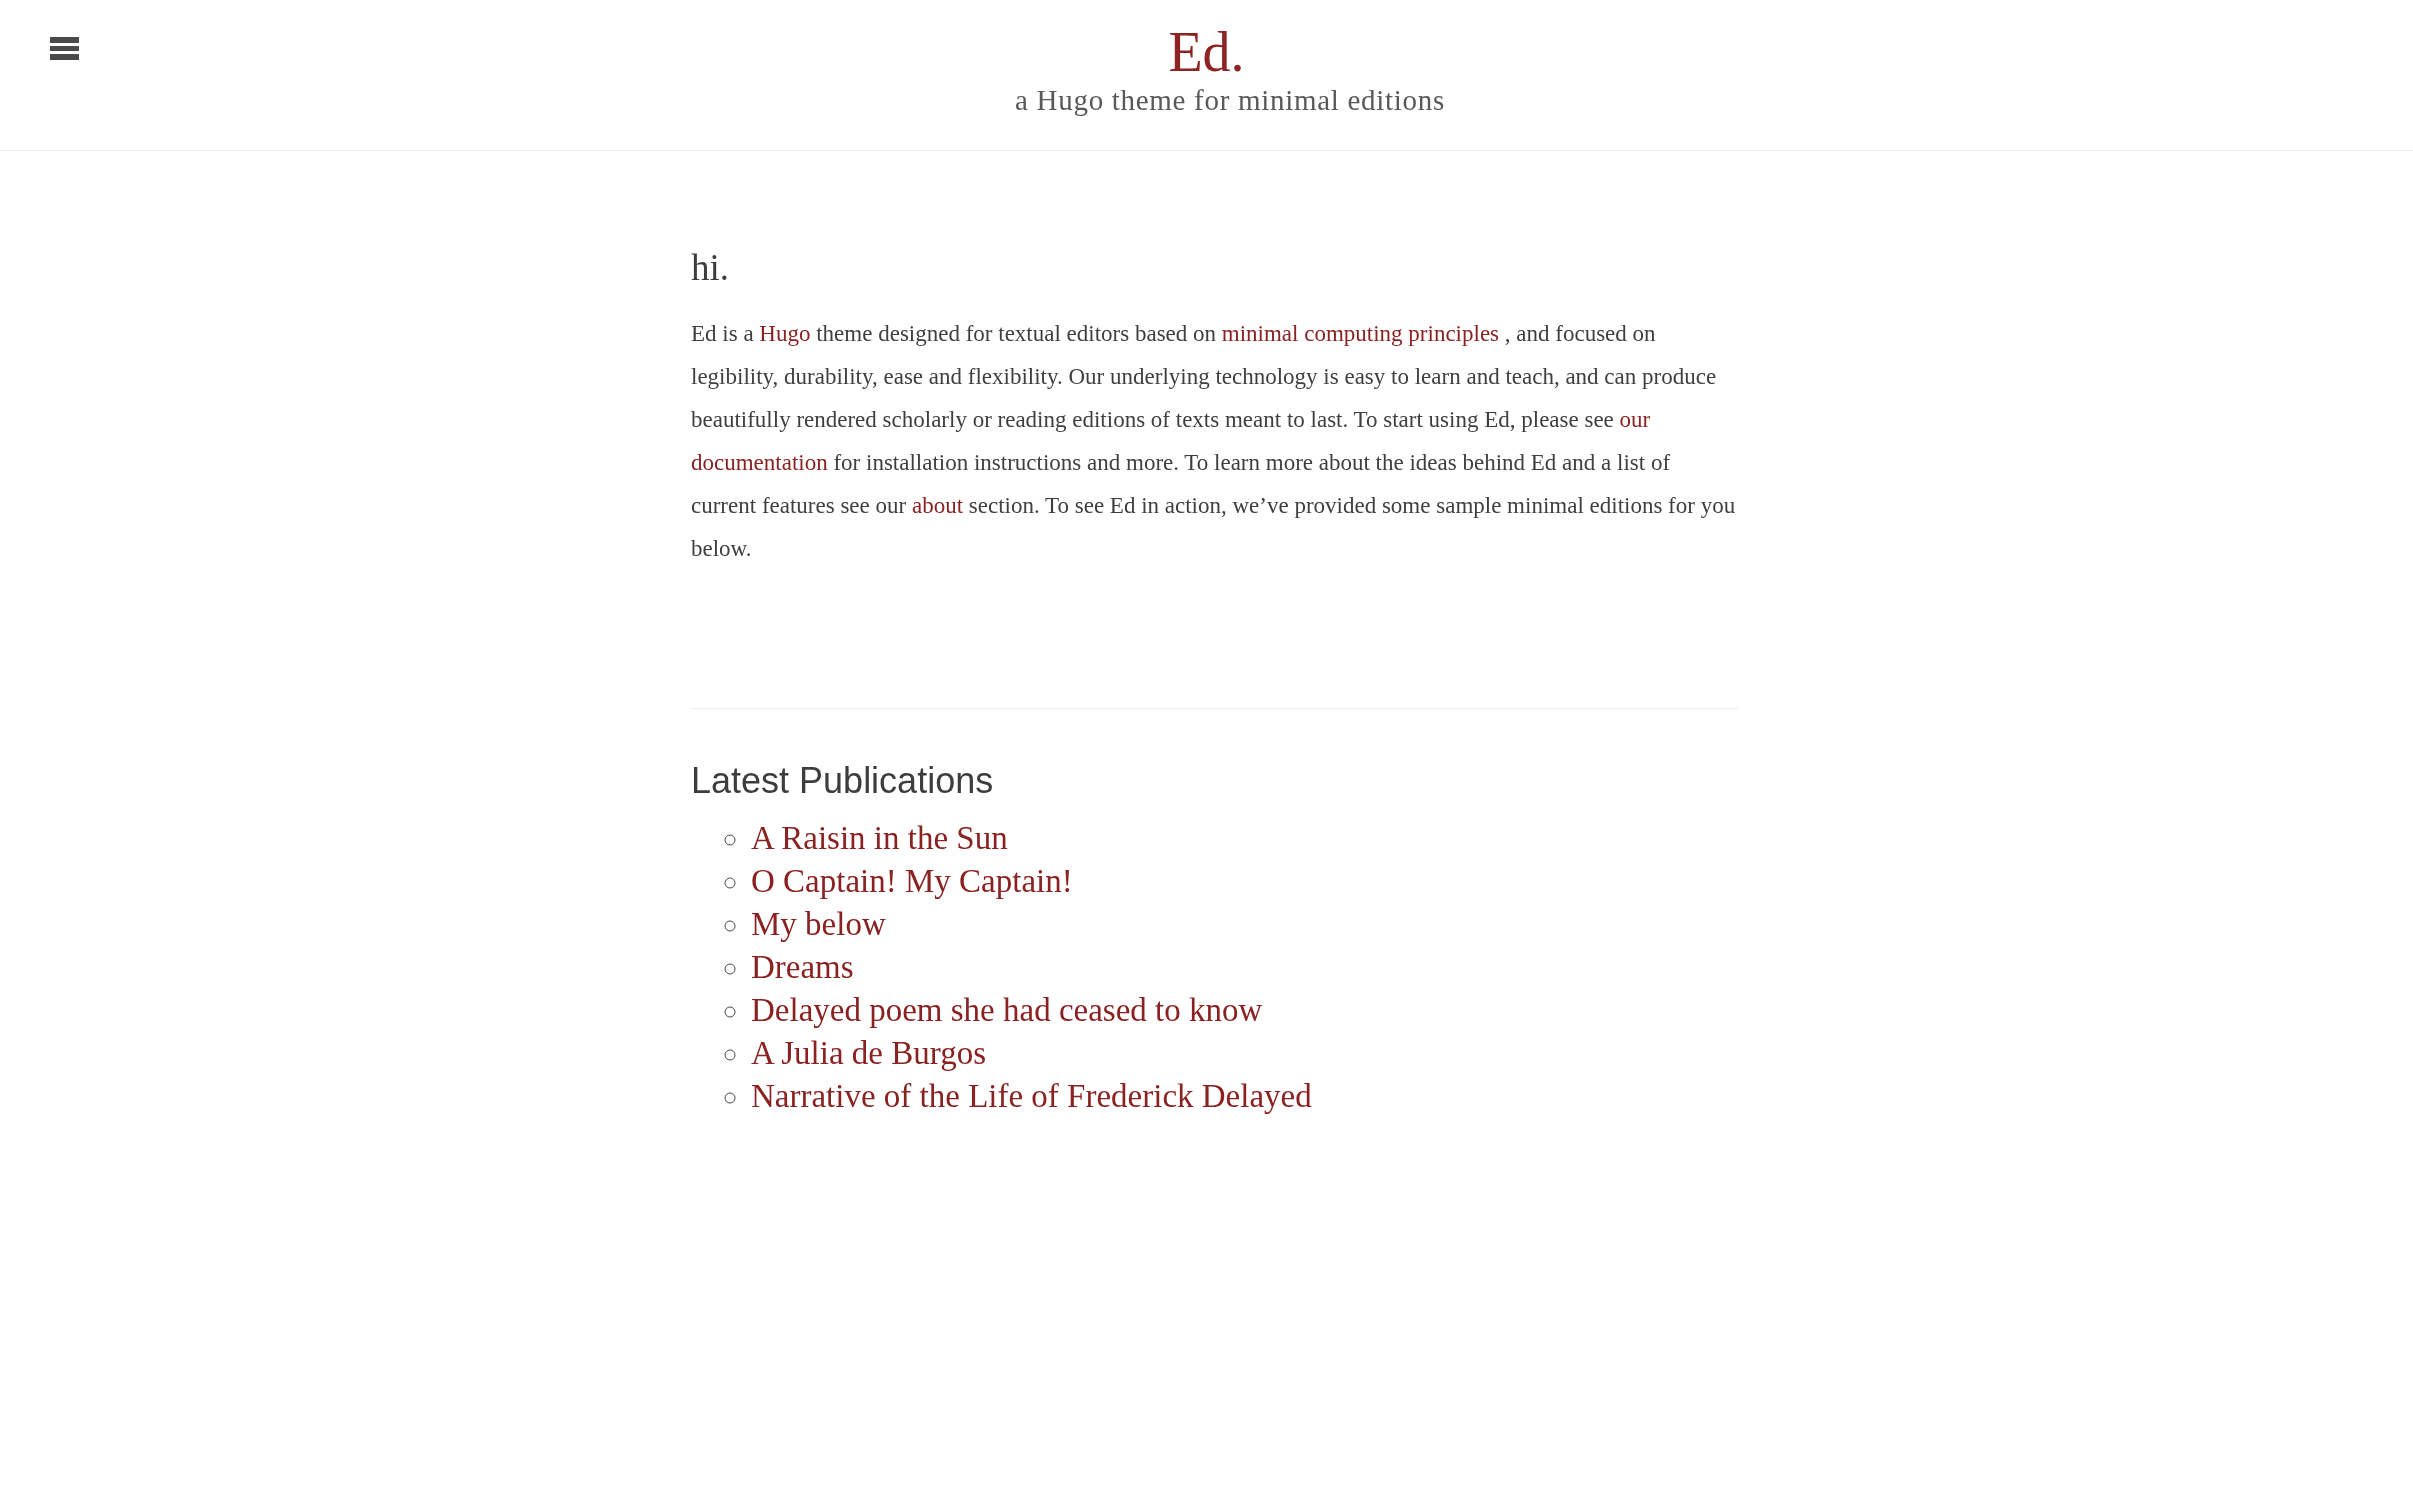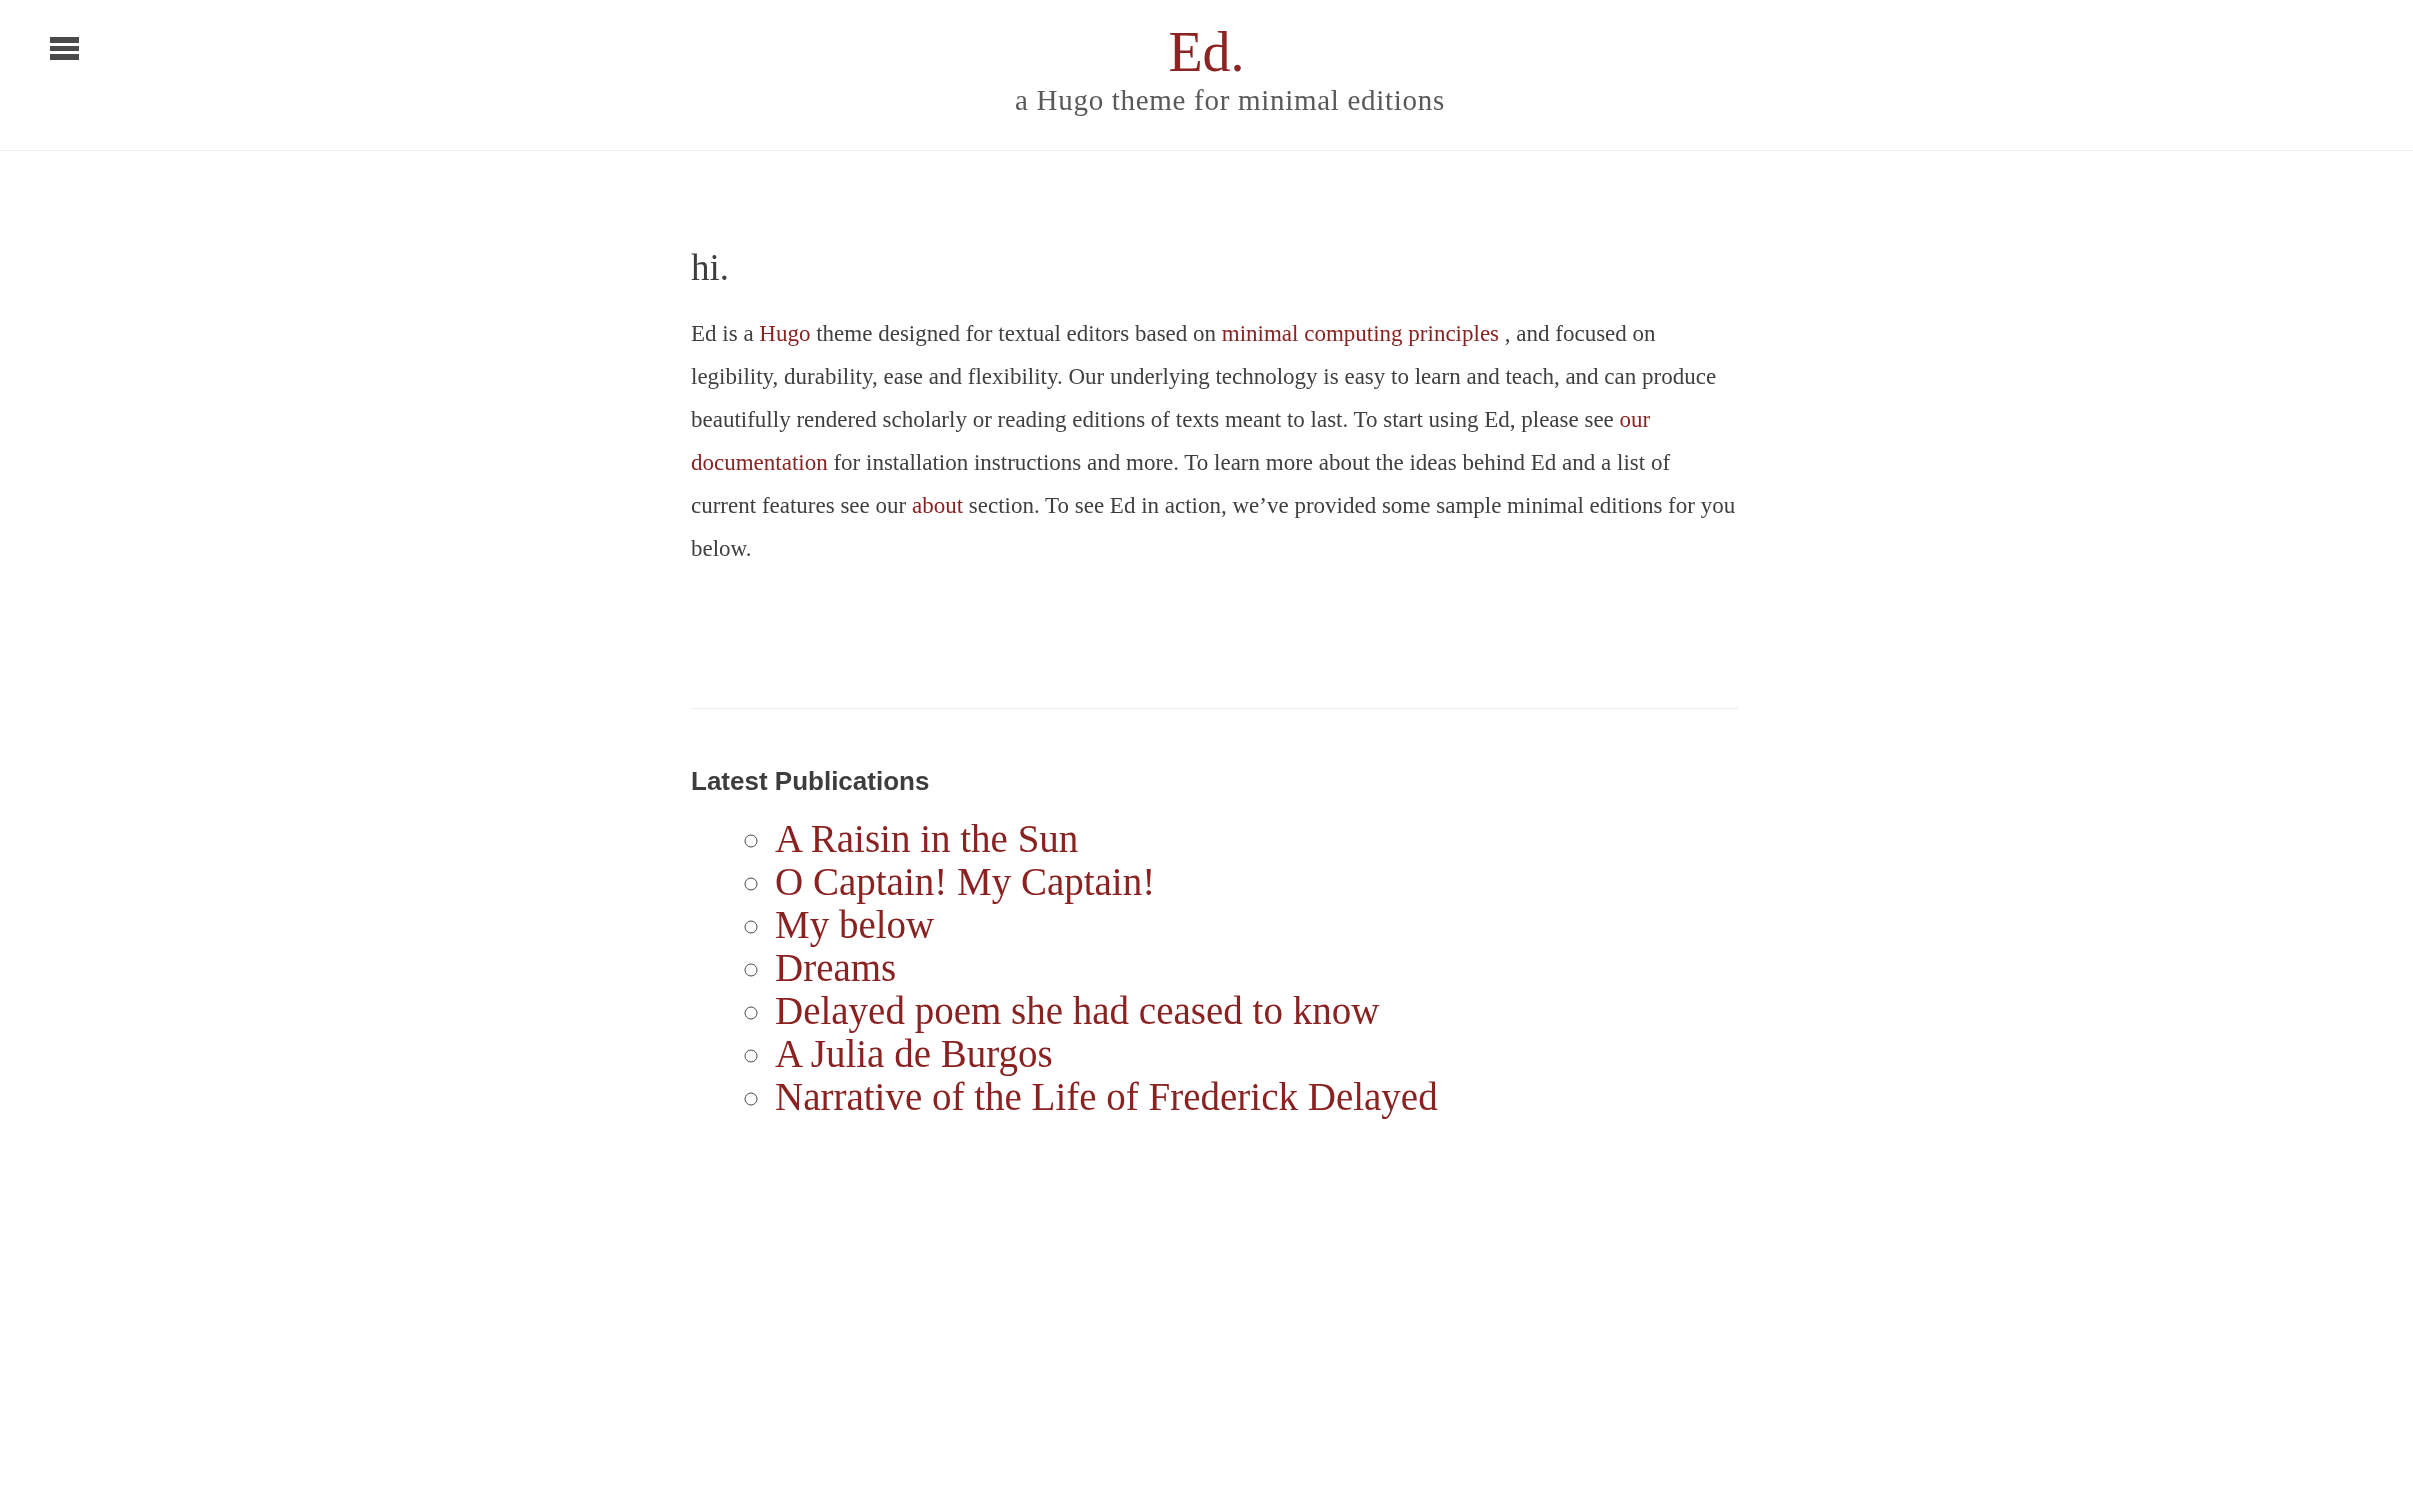--- a/index.html
+++ b/index.html
@@ -41,27 +41,27 @@
   }
   .intro{
     margin:24.4px 0 0;font-size:23px;line-height:43px;color:var(--text);
   }
   .intro a{color:var(--accent);text-decoration:none;}
   .divider{
     border:none;border-top:1.4px solid var(--rule);margin:138px 0 0;width:100%;
   }
   .pub-heading{
     margin:52px 0 0;font-family:"Liberation Sans",sans-serif;
-    font-weight:700;font-size:26px;line-height:40px;color:var(--heading);
+    font-weight:400;font-size:36px;line-height:40px;color:var(--heading);
   }
   .pub-list{
     margin:16px 0 0;padding:0 0 0 60px;list-style:circle;
   }
   .pub-list li{
-    font-size:39px;line-height:43px;color:var(--menu);margin-left:24px;
+    font-size:33px;line-height:43px;color:var(--menu);
   }
   .pub-list li::marker{color:var(--menu);}
   .pub-list a{color:var(--accent);text-decoration:none;}
 </style>
 </head>
 <body>
 
 <header class="site-header">
   <button class="menu-btn" aria-label="menu">
     <span class="bar"></span>

